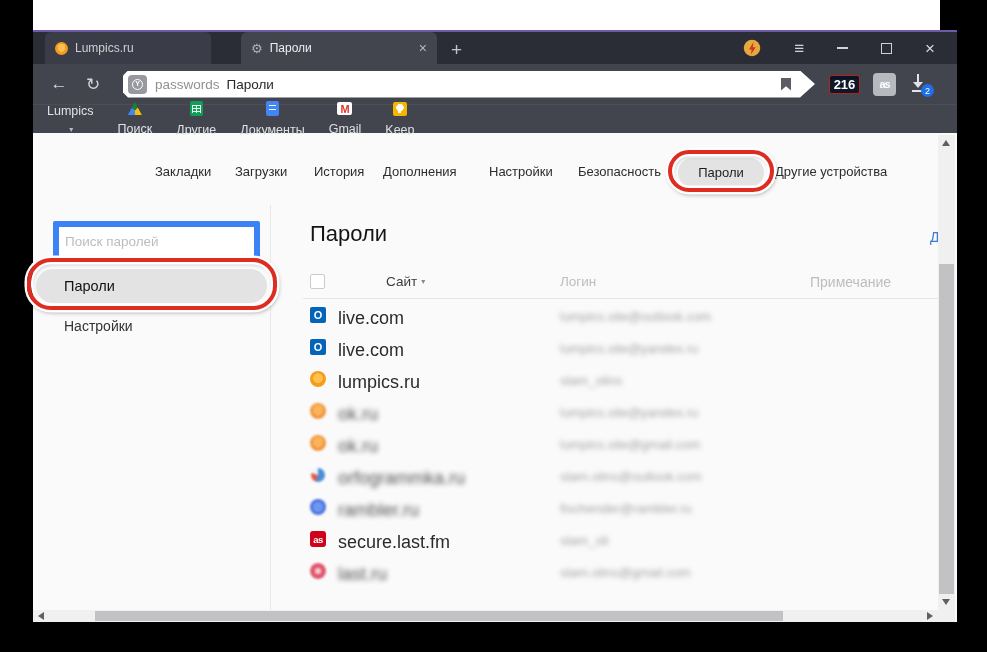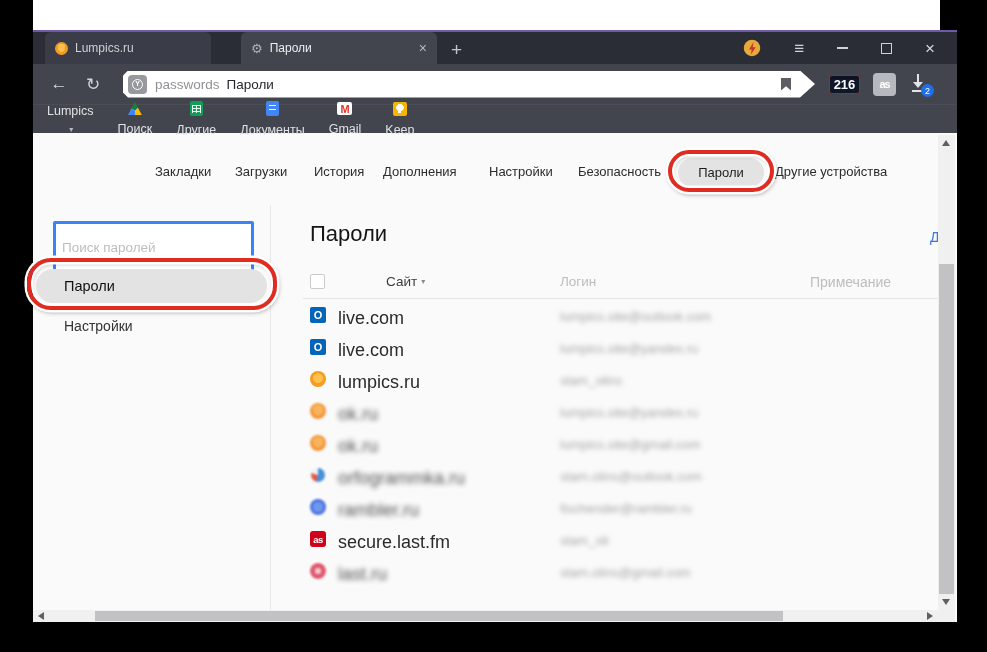--- a/index.html
+++ b/index.html
@@ -79,22 +79,22 @@
   .ic-keep{position:relative;}
   .ic-keep::after{content:"";position:absolute;left:5.5px;top:8px;width:3px;height:3px;background:#fff;}
 
   
   .settings{position:absolute;left:0;top:103px;width:924px;height:487px;background:#fafafa;}
   .stab{position:absolute;top:29px;font-size:13px;color:#2c2c2c;white-space:nowrap;}
   .stab-pill{position:absolute;left:645px;top:23px;width:86px;height:29px;background:#e3e3e3;
         border-radius:15px;display:flex;align-items:center;justify-content:center;
         font-size:13px;color:#1c1c1c;}
   .vdivider{position:absolute;left:237px;top:70px;bottom:0;width:1px;background:#e8e8e8;}
-  .search{position:absolute;left:20px;top:86px;width:183px;height:23px;border:3px solid #3b82f6;
-        border-radius:2px;background:#fff;font-size:13.5px;color:#a16207;padding:12px 6px;
+  .search{position:absolute;left:20px;top:86px;width:183px;height:23px;border:6px solid #3b82f6;
+        border-radius:2px;background:#fff;font-size:13.5px;color:#a16207;padding:3px 6px;
         font-family:"Liberation Sans","DejaVu Sans",sans-serif;}
   .search::placeholder{color:#bdbdbd;}
   .side-pill{position:absolute;left:3px;top:134px;width:231px;height:34px;background:#e3e3e3;
         border-radius:17px;display:flex;align-items:center;padding-left:28px;box-sizing:border-box;
         font-size:14.5px;color:#111;}
   .side-item{position:absolute;left:31px;top:183px;font-size:14px;color:#333;}
   .main-title{position:absolute;left:277px;top:86px;font-size:22px;color:#141414;}
   .add-link{position:absolute;left:897px;top:94px;font-size:14px;color:#3e7bd6;width:9px;overflow:hidden;white-space:nowrap;}
   .chk{position:absolute;left:277px;top:139px;width:15px;height:15px;border:1.5px solid #cbcbcb;
         border-radius:2px;background:#fff;box-sizing:border-box;}

